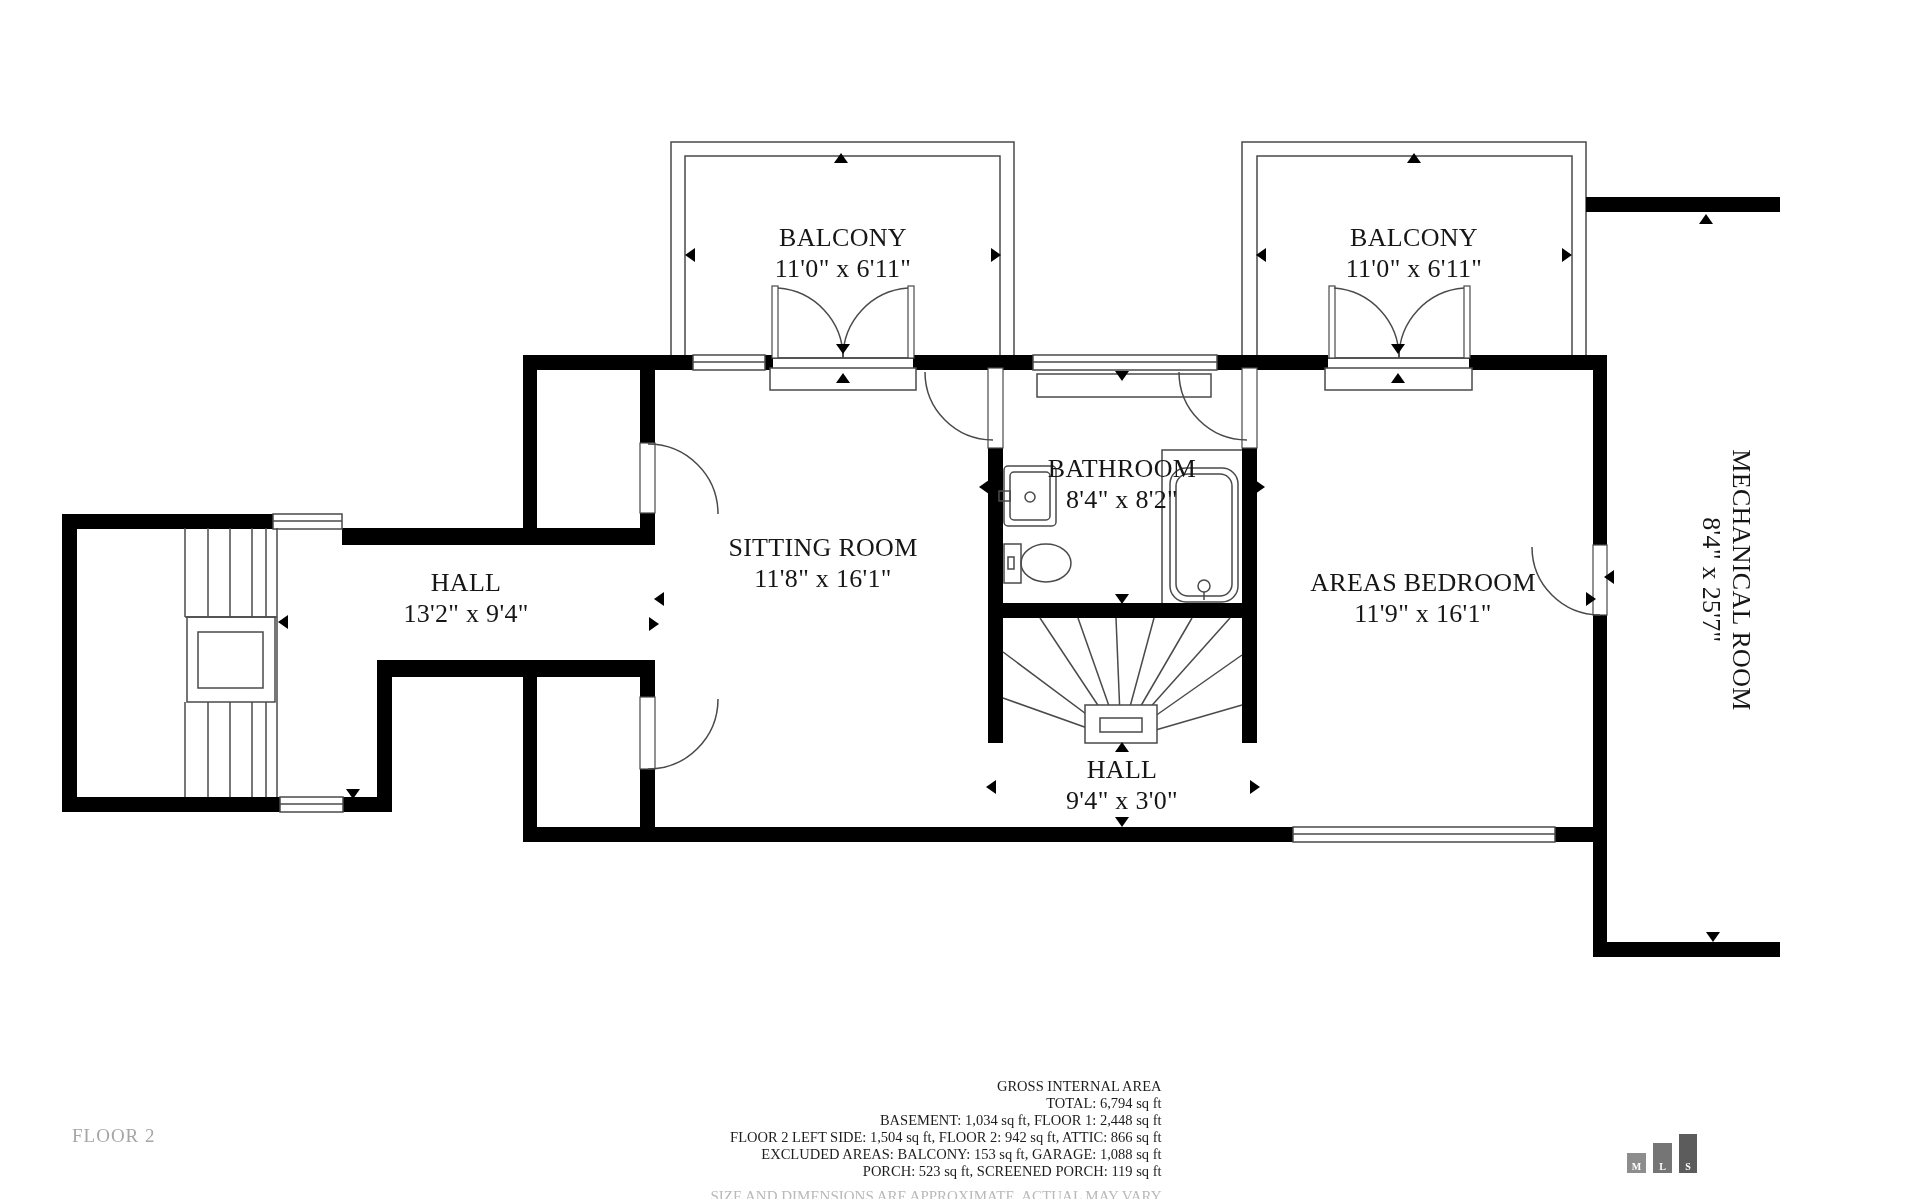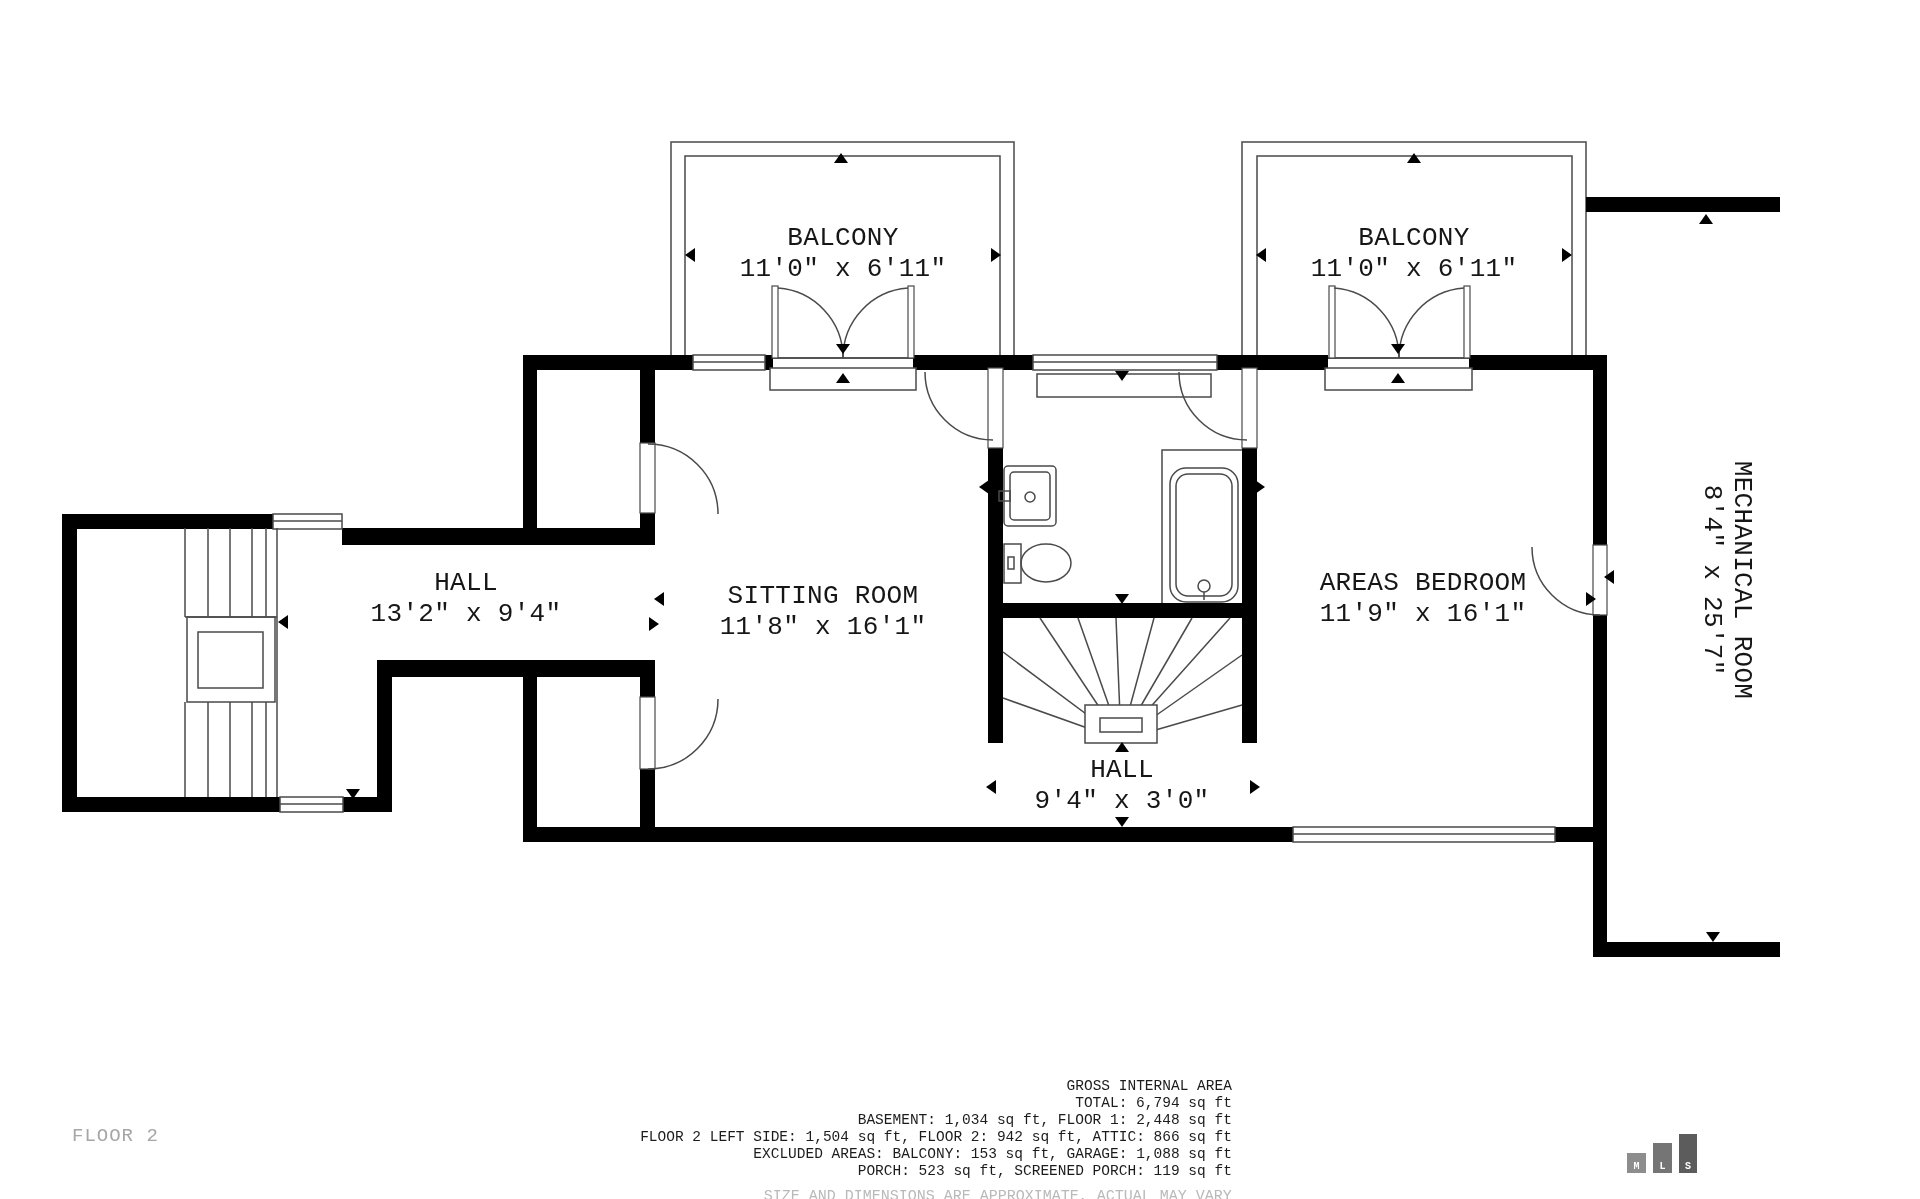--- a/index.html
+++ b/index.html
@@ -1,17 +1,17 @@
 <!DOCTYPE html>
 <html><head>
 <meta charset="utf-8">
 <style>
   html,body{margin:0;padding:0;background:#fff;}
   .stage{position:relative;width:1780px;height:1199px;background:#fff;overflow:hidden;
-         font-family:Liberation Mono, monospace;border-radius:17px;}
+         font-family:Liberation Serif, serif;border-radius:17px;}
   svg.plan{position:absolute;left:0;top:0;}
   .w{fill:#000;}
   .tl{fill:none;stroke:#4a4a4a;stroke-width:1.5;}
   .tw{fill:#fff;stroke:#4a4a4a;stroke-width:1.5;}
   .leaf{fill:#fff;stroke:#4a4a4a;stroke-width:1.2;}
   .mk{fill:#000;stroke:none;}
   .lbl{position:absolute;transform:translate(-50%,-50%);text-align:center;
        font-size:26px;line-height:1.18;color:#161616;white-space:nowrap;letter-spacing:.3px;}
   .lbl-v{position:absolute;transform:translate(-50%,-50%);writing-mode:vertical-rl;
        text-align:center;font-size:26px;line-height:1.15;color:#161616;white-space:nowrap;letter-spacing:.3px;}
@@ -225,23 +225,27 @@
     <div>11'0" x 6'11"</div>
   </div>
   <div class="lbl" style="left:1414px;top:254px">
     <div>BALCONY</div>
     <div>11'0" x 6'11"</div>
   </div>
   <div class="lbl" style="left:466px;top:599px">
     <div>HALL</div>
     <div>13'2" x 9'4"</div>
   </div>
-  <div class="lbl" style="left:823px;top:612px">
+  <div class="lbl" style="left:823px;top:564px">
     <div>SITTING ROOM</div>
     <div>11'8" x 16'1"</div>
+  </div>
+  <div class="lbl" style="left:1122px;top:485px">
+    <div>BATHROOM</div>
+    <div>8'4" x 8'2"</div>
   </div>
   <div class="lbl" style="left:1423px;top:599px">
     <div>AREAS BEDROOM</div>
     <div>11'9" x 16'1"</div>
   </div>
   <div class="lbl" style="left:1122px;top:786px">
     <div>HALL</div>
     <div>9'4" x 3'0"</div>
   </div>
   <div class="lbl-v" style="left:1726px;top:580px">

